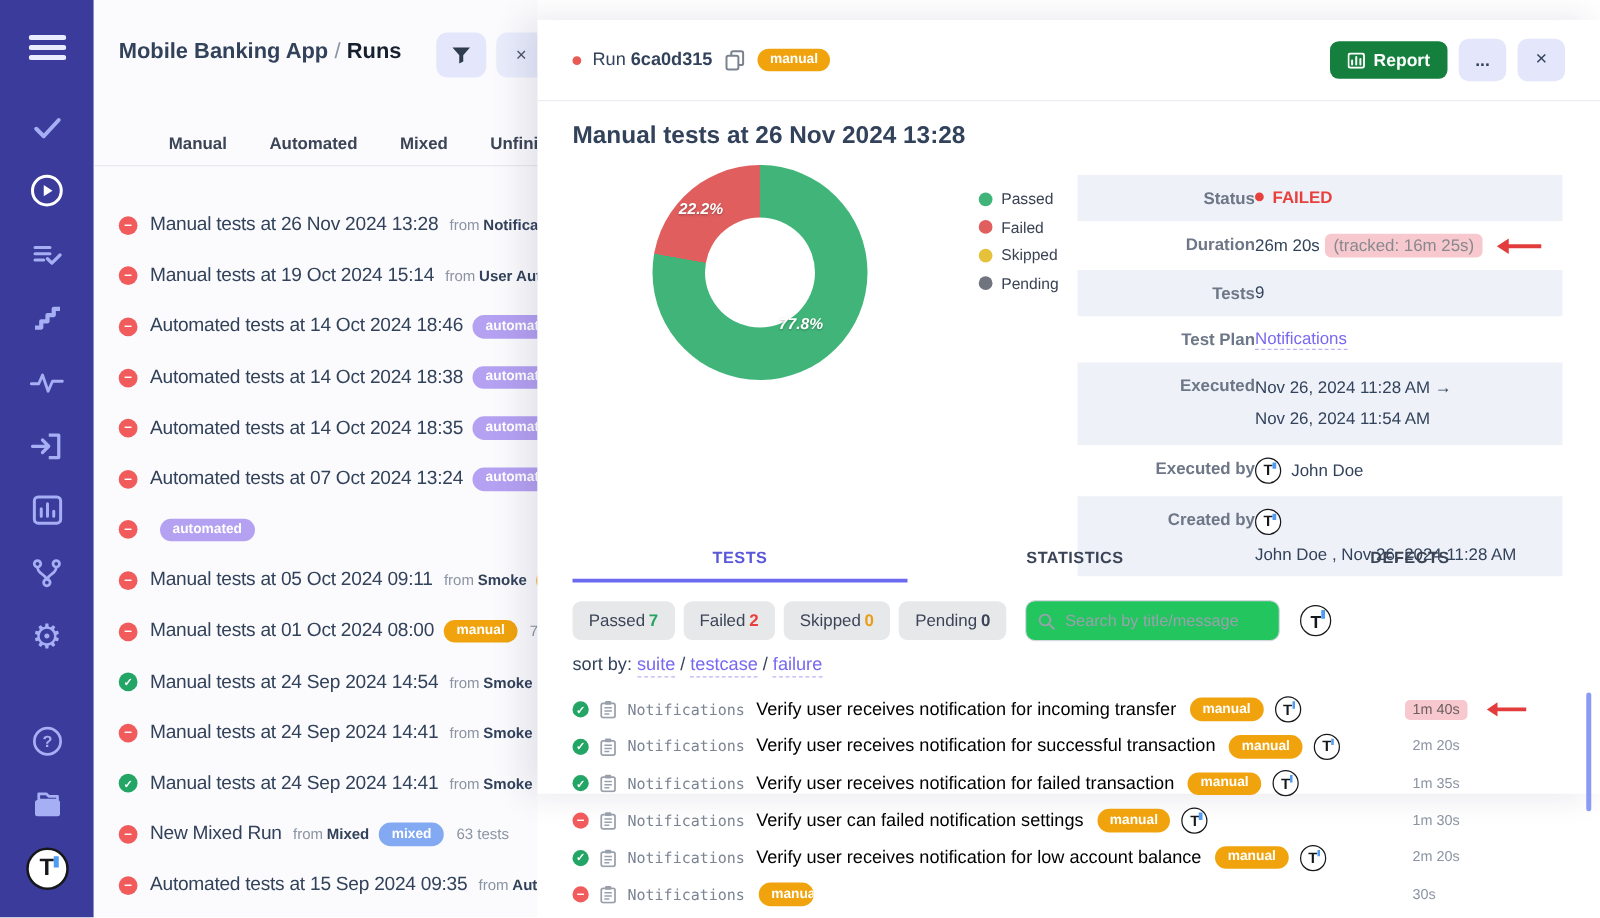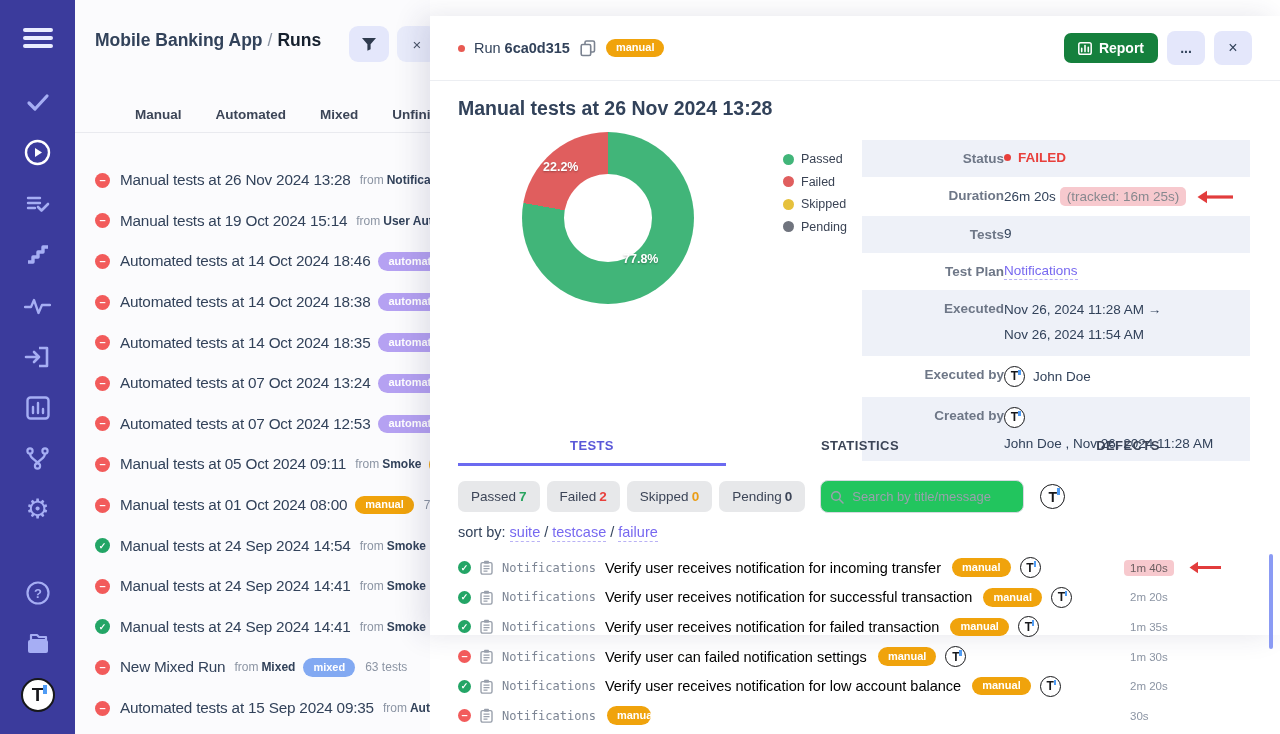--- a/index.html
+++ b/index.html
@@ -71,21 +71,21 @@
   .d-topbar .badge { margin-left:10px; }
   .tb-right { margin-left:auto; display:flex; align-items:center; gap:9px; }
   .btn-report { display:flex; align-items:center; gap:7px; background:#15803d; color:#fff;
     border:none; border-radius:7px; font-size:14px; font-weight:bold; padding:7px 14px; cursor:pointer; }
   .btn-ghost { width:38px; height:34px; border:none; border-radius:8px; background:#e4e7fb;
     color:#32425a; font-size:14px; cursor:pointer; display:flex; align-items:center; justify-content:center; }
   .d-title { margin:16px 28px 0; font-size:19.5px; font-weight:bold; color:#32425a; }
   .d-body { position:absolute; left:0; top:100px; right:0; bottom:0; }
 
   
-  .chart { position:absolute; left:92px; top:16px; width:172px; height:172px; }
+  .chart { position:absolute; left:92px; top:16px; width:172px; height:172px;font-style:italic; }
   .donut { width:172px; height:172px; border-radius:50%; position:relative; }
   .donut::after { content:""; position:absolute; inset:42px; background:#fff; border-radius:50%; }
   .slice-label { position:absolute; color:#fff; font-size:12.5px; font-weight:bold;
     text-shadow:0 1px 2px rgba(0,0,0,.3); z-index:2; }
   .sl-failed { left:21px; top:28px; }
   .sl-passed { left:101px; top:120px; }
   .legend { position:absolute; left:353px; top:36px; display:flex; flex-direction:column; gap:8.5px; }
   .leg-item { display:flex; align-items:center; gap:7px; font-size:12.5px; color:#3a4354; }
   .leg-dot { width:11px; height:11px; border-radius:50%; }
 
@@ -274,21 +274,20 @@
           <span class="rtitle">Automated tests at 14 Oct 2024 18:35</span>
           <span class="badge automated">automated</span>
         </div>
       <div class="run-row">
           <span class="sic fail"></span>
           <span class="rtitle">Automated tests at 07 Oct 2024 13:24</span>
           <span class="badge automated">automated</span>
         </div>
       <div class="run-row">
           <span class="sic fail"></span>
-          <span class="rtitle">Automated tests at 07 Oct 2024 12:53</span>
           <span class="badge automated">automated</span>
         </div>
       <div class="run-row">
           <span class="sic fail"></span>
           <span class="rtitle">Manual tests at 05 Oct 2024 09:11</span>
           <span class="rmeta"><span>from</span><b>Smoke</b></span>
           <span class="badge manual">manual</span>
         </div>
       <div class="run-row">
           <span class="sic fail"></span>

